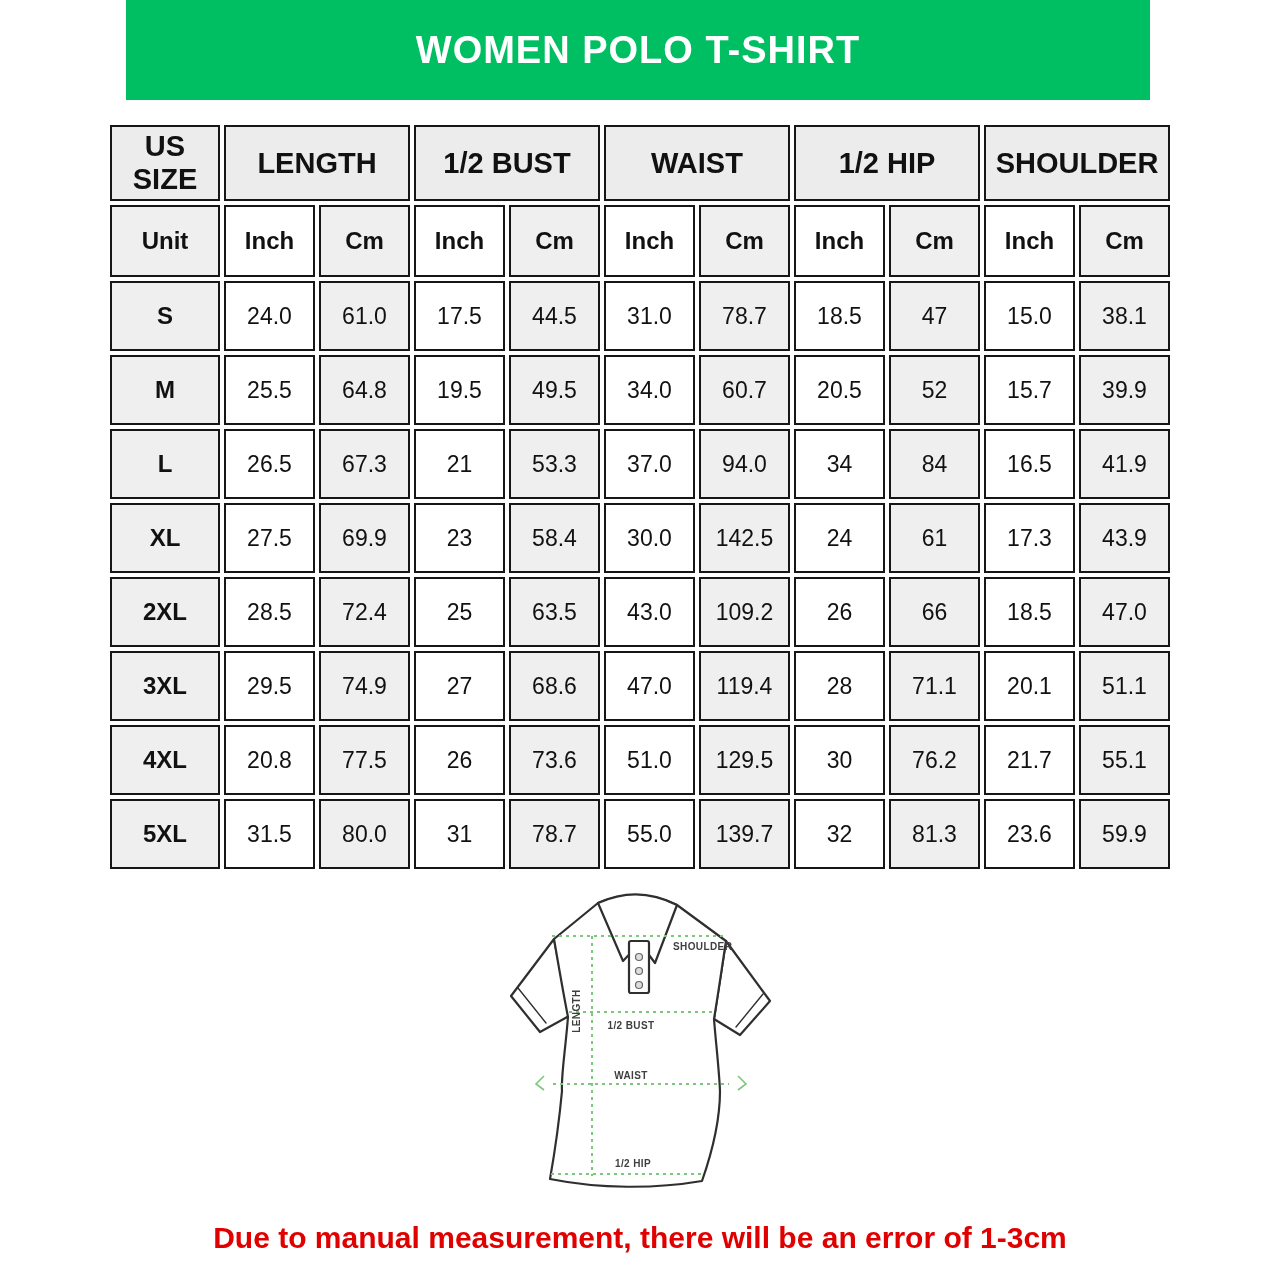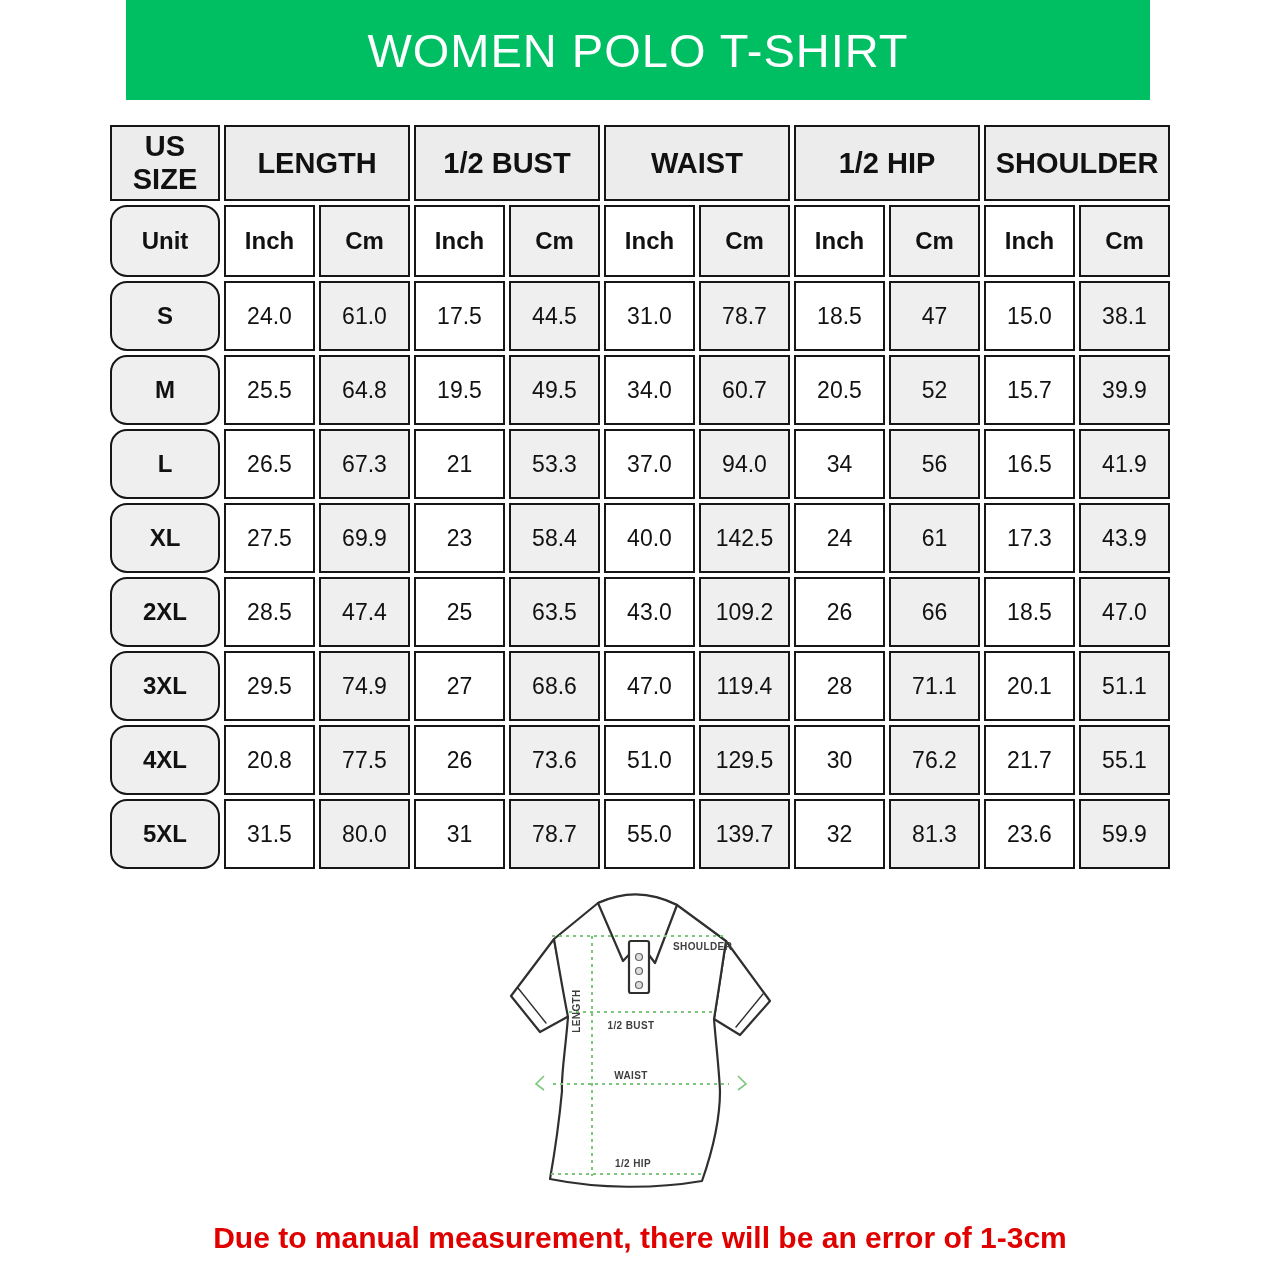--- a/index.html
+++ b/index.html
@@ -23,22 +23,22 @@
     width: 1024px;
     height: 100px;
     background: #00BF63;
     display: flex;
     align-items: center;
     justify-content: center;
   }
   .banner h1 {
     margin: 0;
     color: #ffffff;
-    font-size: 47px;
-    font-weight: normal;
+    font-size: 38px;
+    font-weight: bold;
     letter-spacing: 1px;
   }
   
   table.size-table {
     border-collapse: separate;
     border-spacing: 4px;
     margin: 21px auto 0 auto;
   }
   table.size-table th,
   table.size-table td {
@@ -51,21 +51,21 @@
   }
   .group-th {
     height: 72px;
     font-size: 29px;
     font-weight: bold;
     background: #ECECEC !important;
   }
   .unit-th { height: 68px; font-size: 24px; font-weight: bold; }
   .data-td { height: 66px; font-size: 23px; font-weight: normal; min-width: 79px; }
   .size-cell { font-weight: bold !important; font-size: 24px !important; }
-  .size-col { width: 98px; border-radius: 17px; }
+  .size-col { width: 98px; }
   .val-col { width: 79px; }
   .shaded { background: #EFEFEF !important; }
   
   .diagram {
     width: 300px;
     margin: 6px auto 0 auto;
   }
   .diagram svg { display: block; }
   .measure-label {
     font-family: "Liberation Sans", sans-serif;
@@ -145,41 +145,41 @@
         </tr>
         <tr>
           <td class="data-td size-cell size-col shaded">L</td>
           <td class="data-td val-col">26.5</td>
           <td class="data-td val-col shaded">67.3</td>
           <td class="data-td val-col">21</td>
           <td class="data-td val-col shaded">53.3</td>
           <td class="data-td val-col">37.0</td>
           <td class="data-td val-col shaded">94.0</td>
           <td class="data-td val-col">34</td>
-          <td class="data-td val-col shaded">56</td>
+          <td class="data-td val-col shaded">84</td>
           <td class="data-td val-col">16.5</td>
           <td class="data-td val-col shaded">41.9</td>
         </tr>
         <tr>
           <td class="data-td size-cell size-col shaded">XL</td>
           <td class="data-td val-col">27.5</td>
           <td class="data-td val-col shaded">69.9</td>
           <td class="data-td val-col">23</td>
           <td class="data-td val-col shaded">58.4</td>
-          <td class="data-td val-col">40.0</td>
+          <td class="data-td val-col">30.0</td>
           <td class="data-td val-col shaded">142.5</td>
           <td class="data-td val-col">24</td>
           <td class="data-td val-col shaded">61</td>
           <td class="data-td val-col">17.3</td>
           <td class="data-td val-col shaded">43.9</td>
         </tr>
         <tr>
           <td class="data-td size-cell size-col shaded">2XL</td>
           <td class="data-td val-col">28.5</td>
-          <td class="data-td val-col shaded">47.4</td>
+          <td class="data-td val-col shaded">72.4</td>
           <td class="data-td val-col">25</td>
           <td class="data-td val-col shaded">63.5</td>
           <td class="data-td val-col">43.0</td>
           <td class="data-td val-col shaded">109.2</td>
           <td class="data-td val-col">26</td>
           <td class="data-td val-col shaded">66</td>
           <td class="data-td val-col">18.5</td>
           <td class="data-td val-col shaded">47.0</td>
         </tr>
         <tr>

